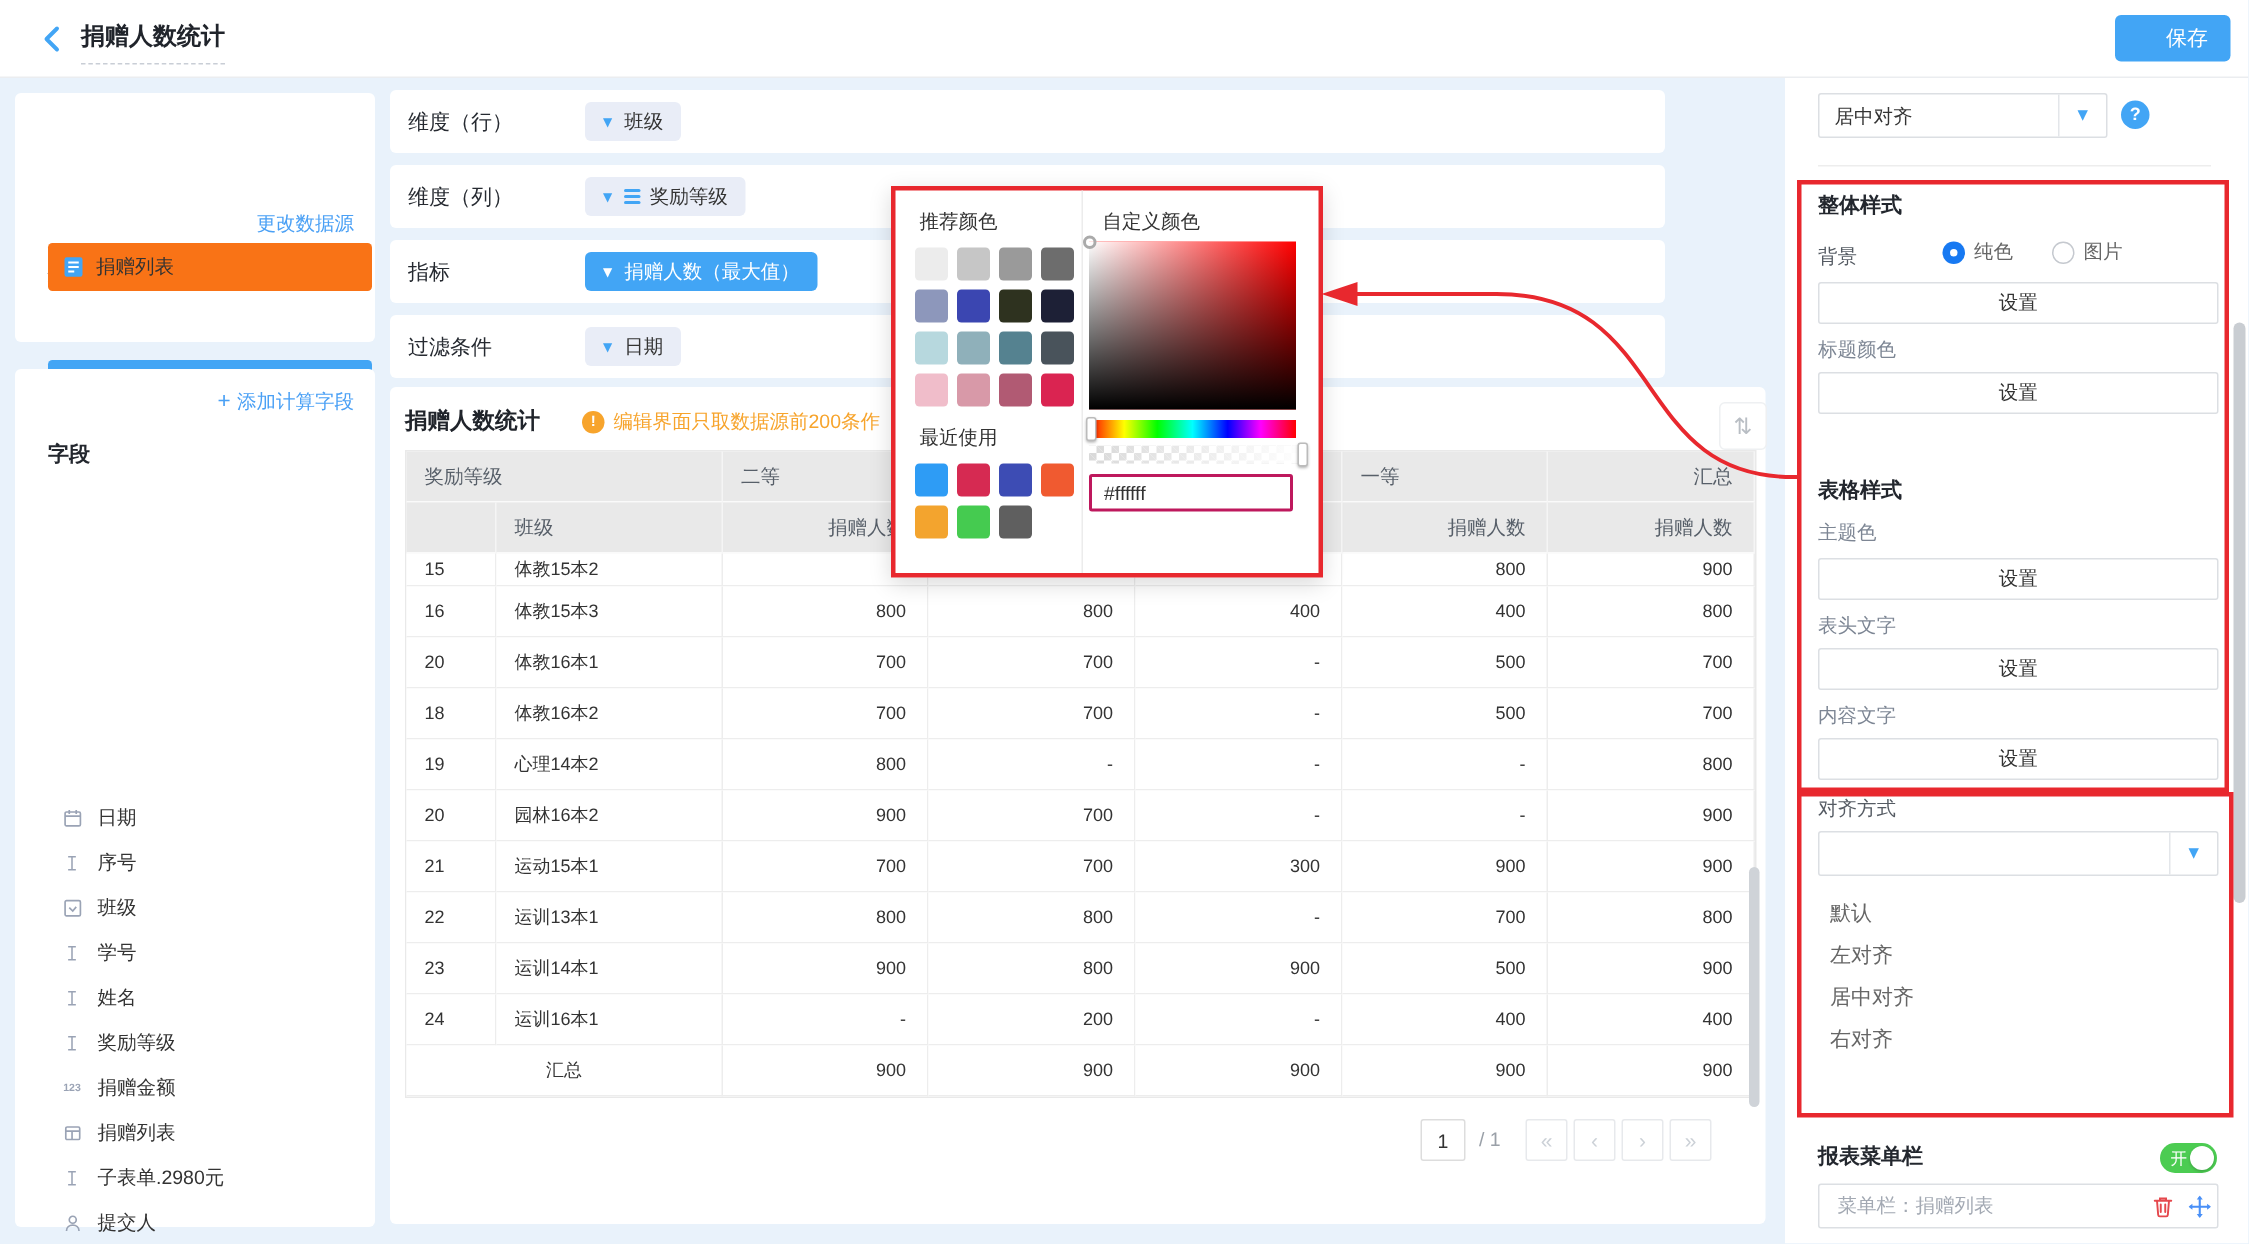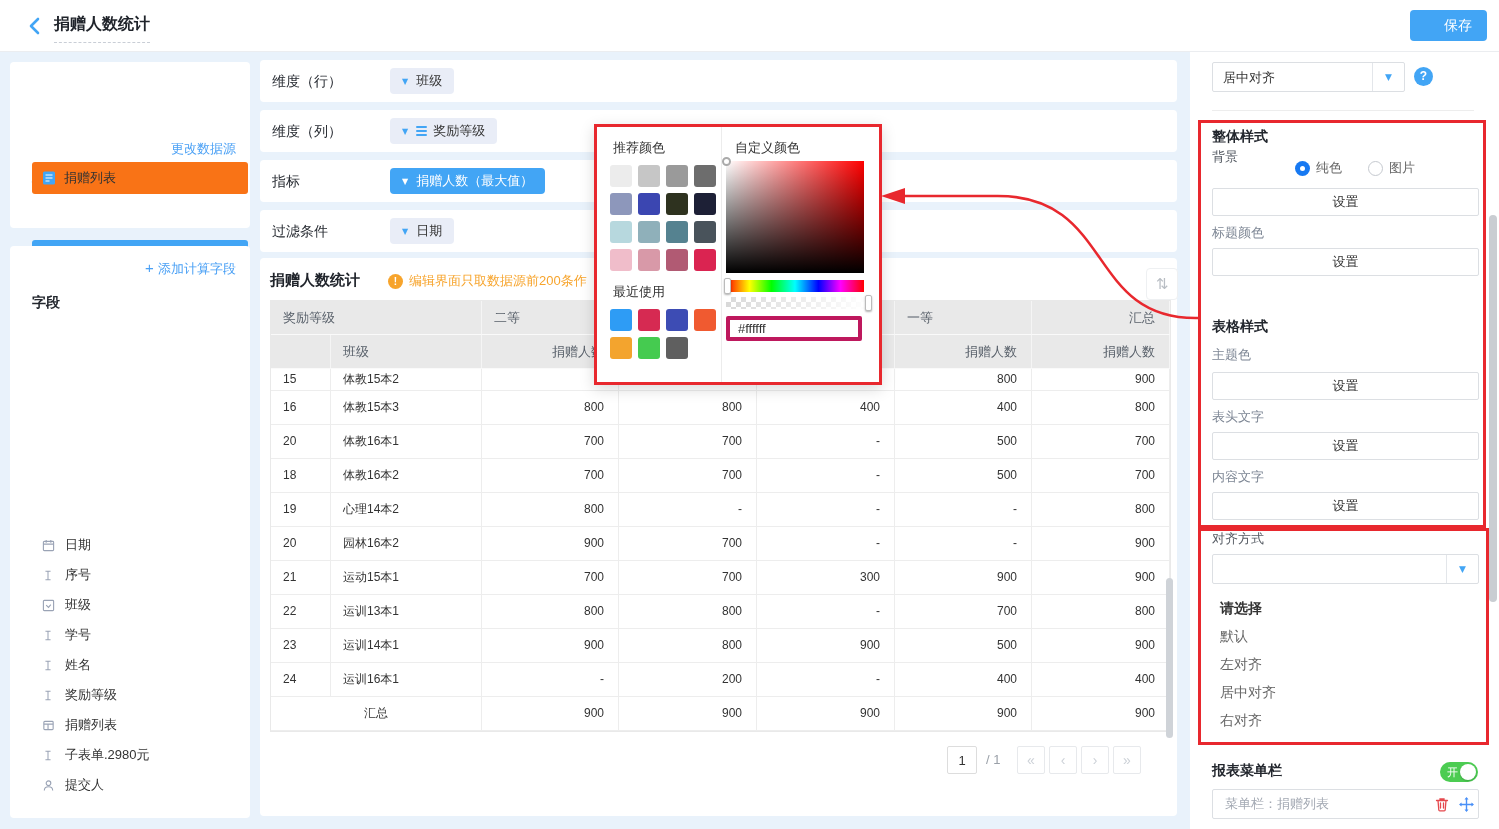--- a/index.html
+++ b/index.html
@@ -22,21 +22,21 @@
   .src-box { position:absolute; left:22px; top:100px; width:216px; height:32px; background:#f97316; border-radius:3px; display:flex; align-items:center; padding-left:10px; font-size:13px; }
   .src-box svg { margin-right:8px; }
   .perm-btn { position:absolute; left:22px; top:178px; width:216px; height:32px; background:var(--accent,#42a5f5); border-radius:3px; color:#fff; font-size:14px; text-align:center; line-height:32px; cursor:pointer; }
   #field-list { position:absolute; left:0; top:284px; width:240px; }
   .field-item { height:30px; display:flex; align-items:center; padding-left:30px; font-size:13px; color:#333; cursor:grab; }
   .ficon { width:16px; margin-right:9px; display:inline-flex; justify-content:center; align-items:center; color:#9aa3b5; }
   .ficon svg { stroke:#9aa3b5; fill:none; stroke-width:1.2; }
   .ficon.num { font-size:7px; font-weight:bold; letter-spacing:0; }
 
   
-  .cfg-row { position:absolute; left:260px; width:917px; height:42px; background:#fff; border-radius:4px;padding-left:16px; }
+  .cfg-row { position:absolute; left:260px; width:850px; height:42px; background:#fff; border-radius:4px;padding-left:16px; }
   .cfg-label { position:absolute; left:12px; top:13px; font-size:14px; color:#262a31; }
   .chip { position:absolute; left:130px; top:8px; height:26px; display:inline-flex; align-items:center; padding:0 12px; border-radius:4px; font-size:13px; background:#e9edf7; color:#333; cursor:pointer; white-space:nowrap; }
   .chip .caret { font-family:"DejaVu Sans",sans-serif; font-size:8px; color:var(--accent,#42a5f5); margin-right:8px; }
   .chip.solid { background:var(--accent,#42a5f5); color:#fff; }
   .chip.solid .caret { color:#fff; }
   .dragicon { display:inline-flex; flex-direction:column; justify-content:center; margin-right:6px; }
   .dragicon i { display:block; width:11px; height:2px; background:var(--accent,#42a5f5); margin:1px 0; border-radius:1px; }
 
   
   #report-card { left:260px; top:258px; width:917px; height:558px; }
@@ -72,21 +72,21 @@
   .sat-handle { position:absolute; left:-4px; top:-4px; width:9px; height:9px; border:2px solid #aaa; border-radius:50%; background:rgba(255,255,255,.6); }
   .hue { position:absolute; left:129px; top:153px; width:138px; height:12px; cursor:pointer;
          background:linear-gradient(to right,#f00 0%,#ff0 17%,#0f0 33%,#0ff 50%,#00f 67%,#f0f 83%,#f00 100%); }
   .hue-handle { position:absolute; left:-2px; top:-2px; width:7px; height:16px; background:#fff; border:1px solid #bbb; border-radius:2px; box-shadow:0 1px 2px rgba(0,0,0,.3); }
   .alpha { position:absolute; left:129px; top:170px; width:144px; height:12px; cursor:pointer; background-color:#fff;
          background-image:linear-gradient(to right, rgba(255,255,255,0), #fff),
            linear-gradient(45deg,#d9d9d9 25%,transparent 25%,transparent 75%,#d9d9d9 75%),
            linear-gradient(45deg,#d9d9d9 25%,transparent 25%,transparent 75%,#d9d9d9 75%);
          background-size:auto,10px 10px,10px 10px; background-position:0 0,0 0,5px 5px; }
   .alpha-handle { position:absolute; right:-2px; top:-2px; width:7px; height:16px; background:#fff; border:1px solid #bbb; border-radius:2px; box-shadow:0 1px 2px rgba(0,0,0,.3); }
-  .hexin { position:absolute; left:129px; top:189px; width:136px; height:25px; border:4px solid #be185d; border-radius:2px; font-size:13px; color:#333; padding-left:8px; }
+  .hexin { position:absolute; left:129px; top:189px; width:136px; height:25px; border:2px solid #be185d; border-radius:2px; font-size:13px; color:#333; padding-left:8px; }
 
   
   .panel { position:absolute; left:1190px; top:52px; width:309px; height:777px; background:#fff; }
   .sel { position:absolute; height:30px; background:#fff; border:1px solid #dcdfe3; border-radius:2px; cursor:pointer; }
   .sel-txt { position:absolute; left:10px; top:6px; font-size:13px; color:#333; }
   .sel-caret { position:absolute; right:0; top:0; width:32px; height:100%; border-left:1px solid #e3e6ea; text-align:center; font-family:"DejaVu Sans",sans-serif; font-size:9px; color:var(--accent,#42a5f5); display:flex; align-items:center; justify-content:center; }
   .help { position:absolute; left:224px; top:15px; width:19px; height:19px; border-radius:50%; background:var(--accent,#42a5f5); color:#fff; font-size:12px; font-weight:bold; text-align:center; line-height:19px; cursor:pointer; }
   .pdivider { position:absolute; left:22px; top:58px; width:262px; border-top:1px solid #ededed; }
   .phead { position:absolute; left:22px; font-size:14px; font-weight:bold; color:#23272e; }
   .plabel { position:absolute; left:22px; font-size:13px; color:#7d8694; }
@@ -189,20 +189,26 @@
           </span>
           <span>姓名</span>
         </div>
         <div class="field-item">
           <span class="ficon">
             <svg width="12" height="13" viewBox="0 0 14 14">
               <path d="M4 2h6M4 12h6M7 2v10"></path>
             </svg>
           </span>
           <span>奖励等级</span>
+        </div>
+        <div class="field-item">
+          <span class="ficon num">
+            <span style="font-size:7px;font-weight:bold">123</span>
+          </span>
+          <span>捐赠金额</span>
         </div>
         <div class="field-item">
           <span class="ficon">
             <svg width="13" height="13" viewBox="0 0 14 14">
               <rect x="2" y="2.5" width="10" height="9" rx="1"></rect>
               <path d="M2 5.5h10M6.5 5.5v6"></path>
             </svg>
           </span>
           <span>捐赠列表</span>
         </div>
@@ -415,21 +421,21 @@
 
   <div class="panel">
     <div class="sel" style="left:22px;top:10px;width:193px">
       <span class="sel-txt">居中对齐</span>
       <span class="sel-caret">▼</span>
     </div>
     <div class="help">?</div>
     <div class="pdivider"></div>
 
     <div class="phead" style="top:76px">整体样式</div>
-    <div class="plabel dark" style="top:96px">背景</div>
+    <div class="plabel dark" style="top:110px">背景</div>
     <label class="radio" style="left:105px;top:107px">
       <span class="rdot on"></span>
       <span>纯色</span>
     </label>
     <label class="radio" style="left:178px;top:107px">
       <span class="rdot"></span>
       <span>图片</span>
     </label>
     <div class="setbtn" style="top:136px">设置</div>
     <div class="plabel" style="top:172px">标题颜色</div>
@@ -442,21 +448,20 @@
     <div class="setbtn" style="top:380px">设置</div>
     <div class="plabel" style="top:416px">内容文字</div>
     <div class="setbtn" style="top:440px">设置</div>
 
     <div class="plabel dark" style="top:478px">对齐方式</div>
     <div class="sel" style="left:22px;top:502px;width:267px">
       <span class="sel-txt"></span>
       <span class="sel-caret">▼</span>
     </div>
     <div id="align-list" style="position:absolute;left:22px;top:542px;width:260px">
-        <div class="opt first">请选择</div>
         <div class="opt">默认</div>
         <div class="opt">左对齐</div>
         <div class="opt">居中对齐</div>
         <div class="opt">右对齐</div>
       </div>
 
     <div class="phead" style="top:710px">报表菜单栏</div>
     <div class="toggle">
       <span class="tg-label">开</span>
       <span class="tg-knob"></span>

